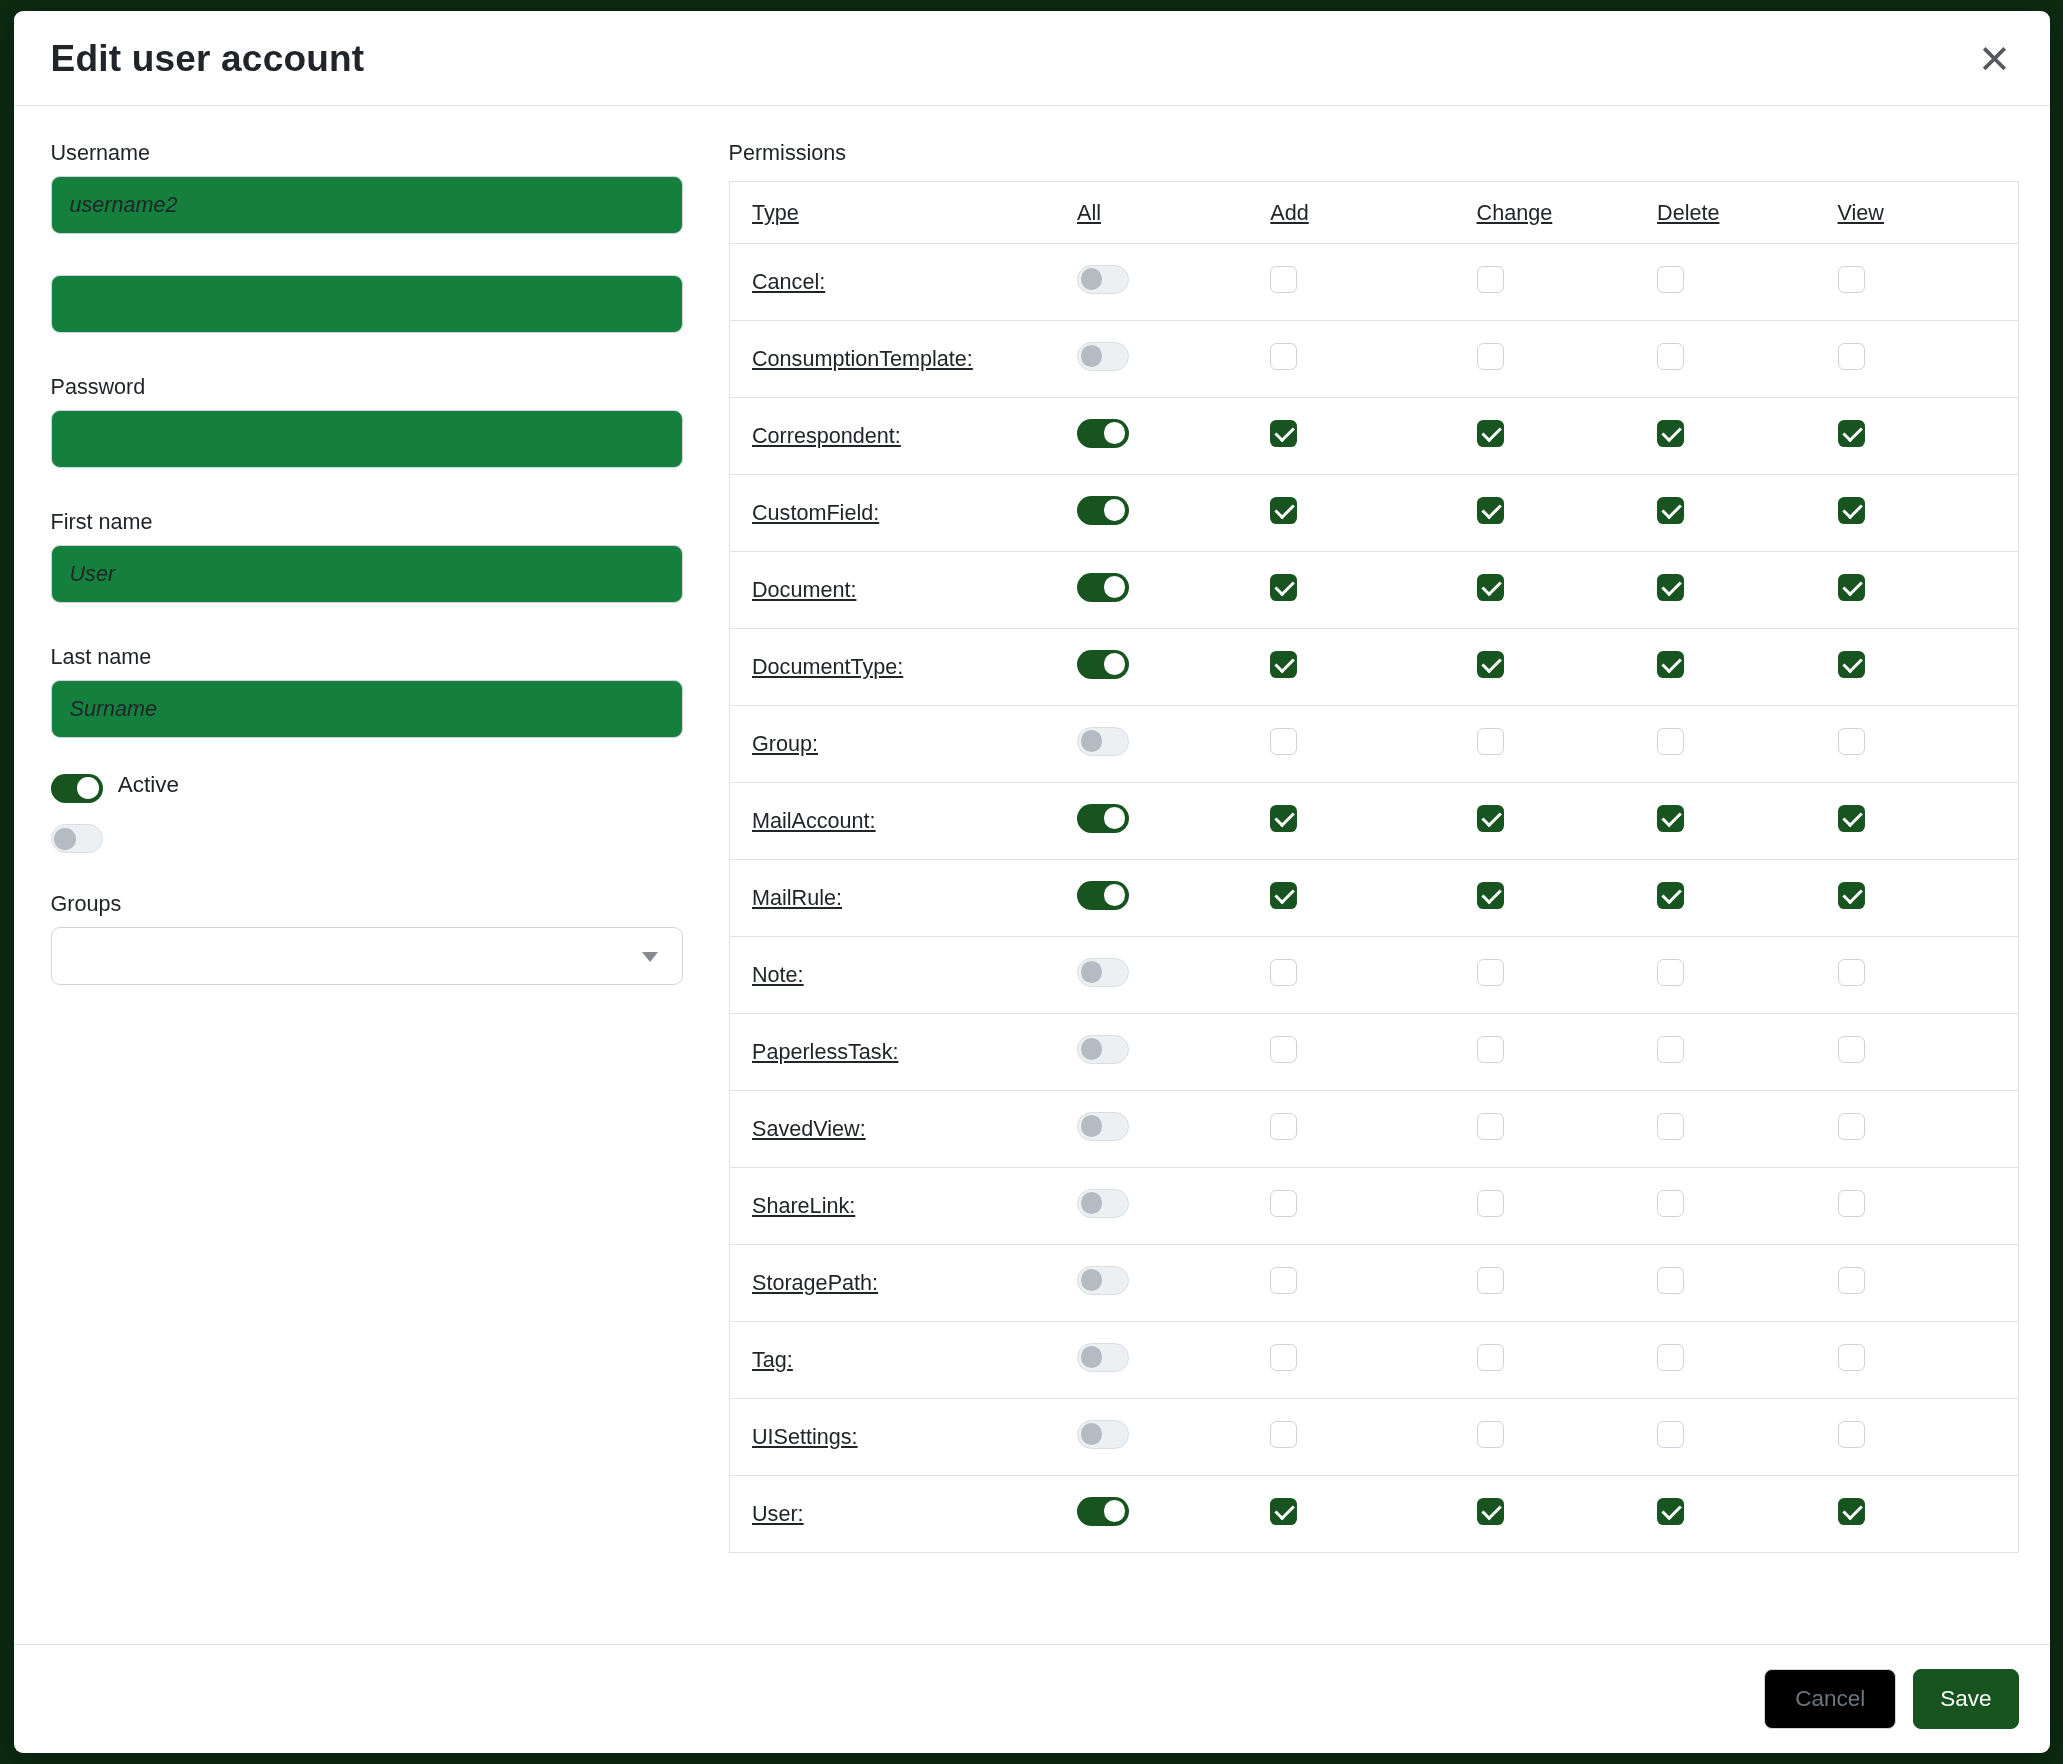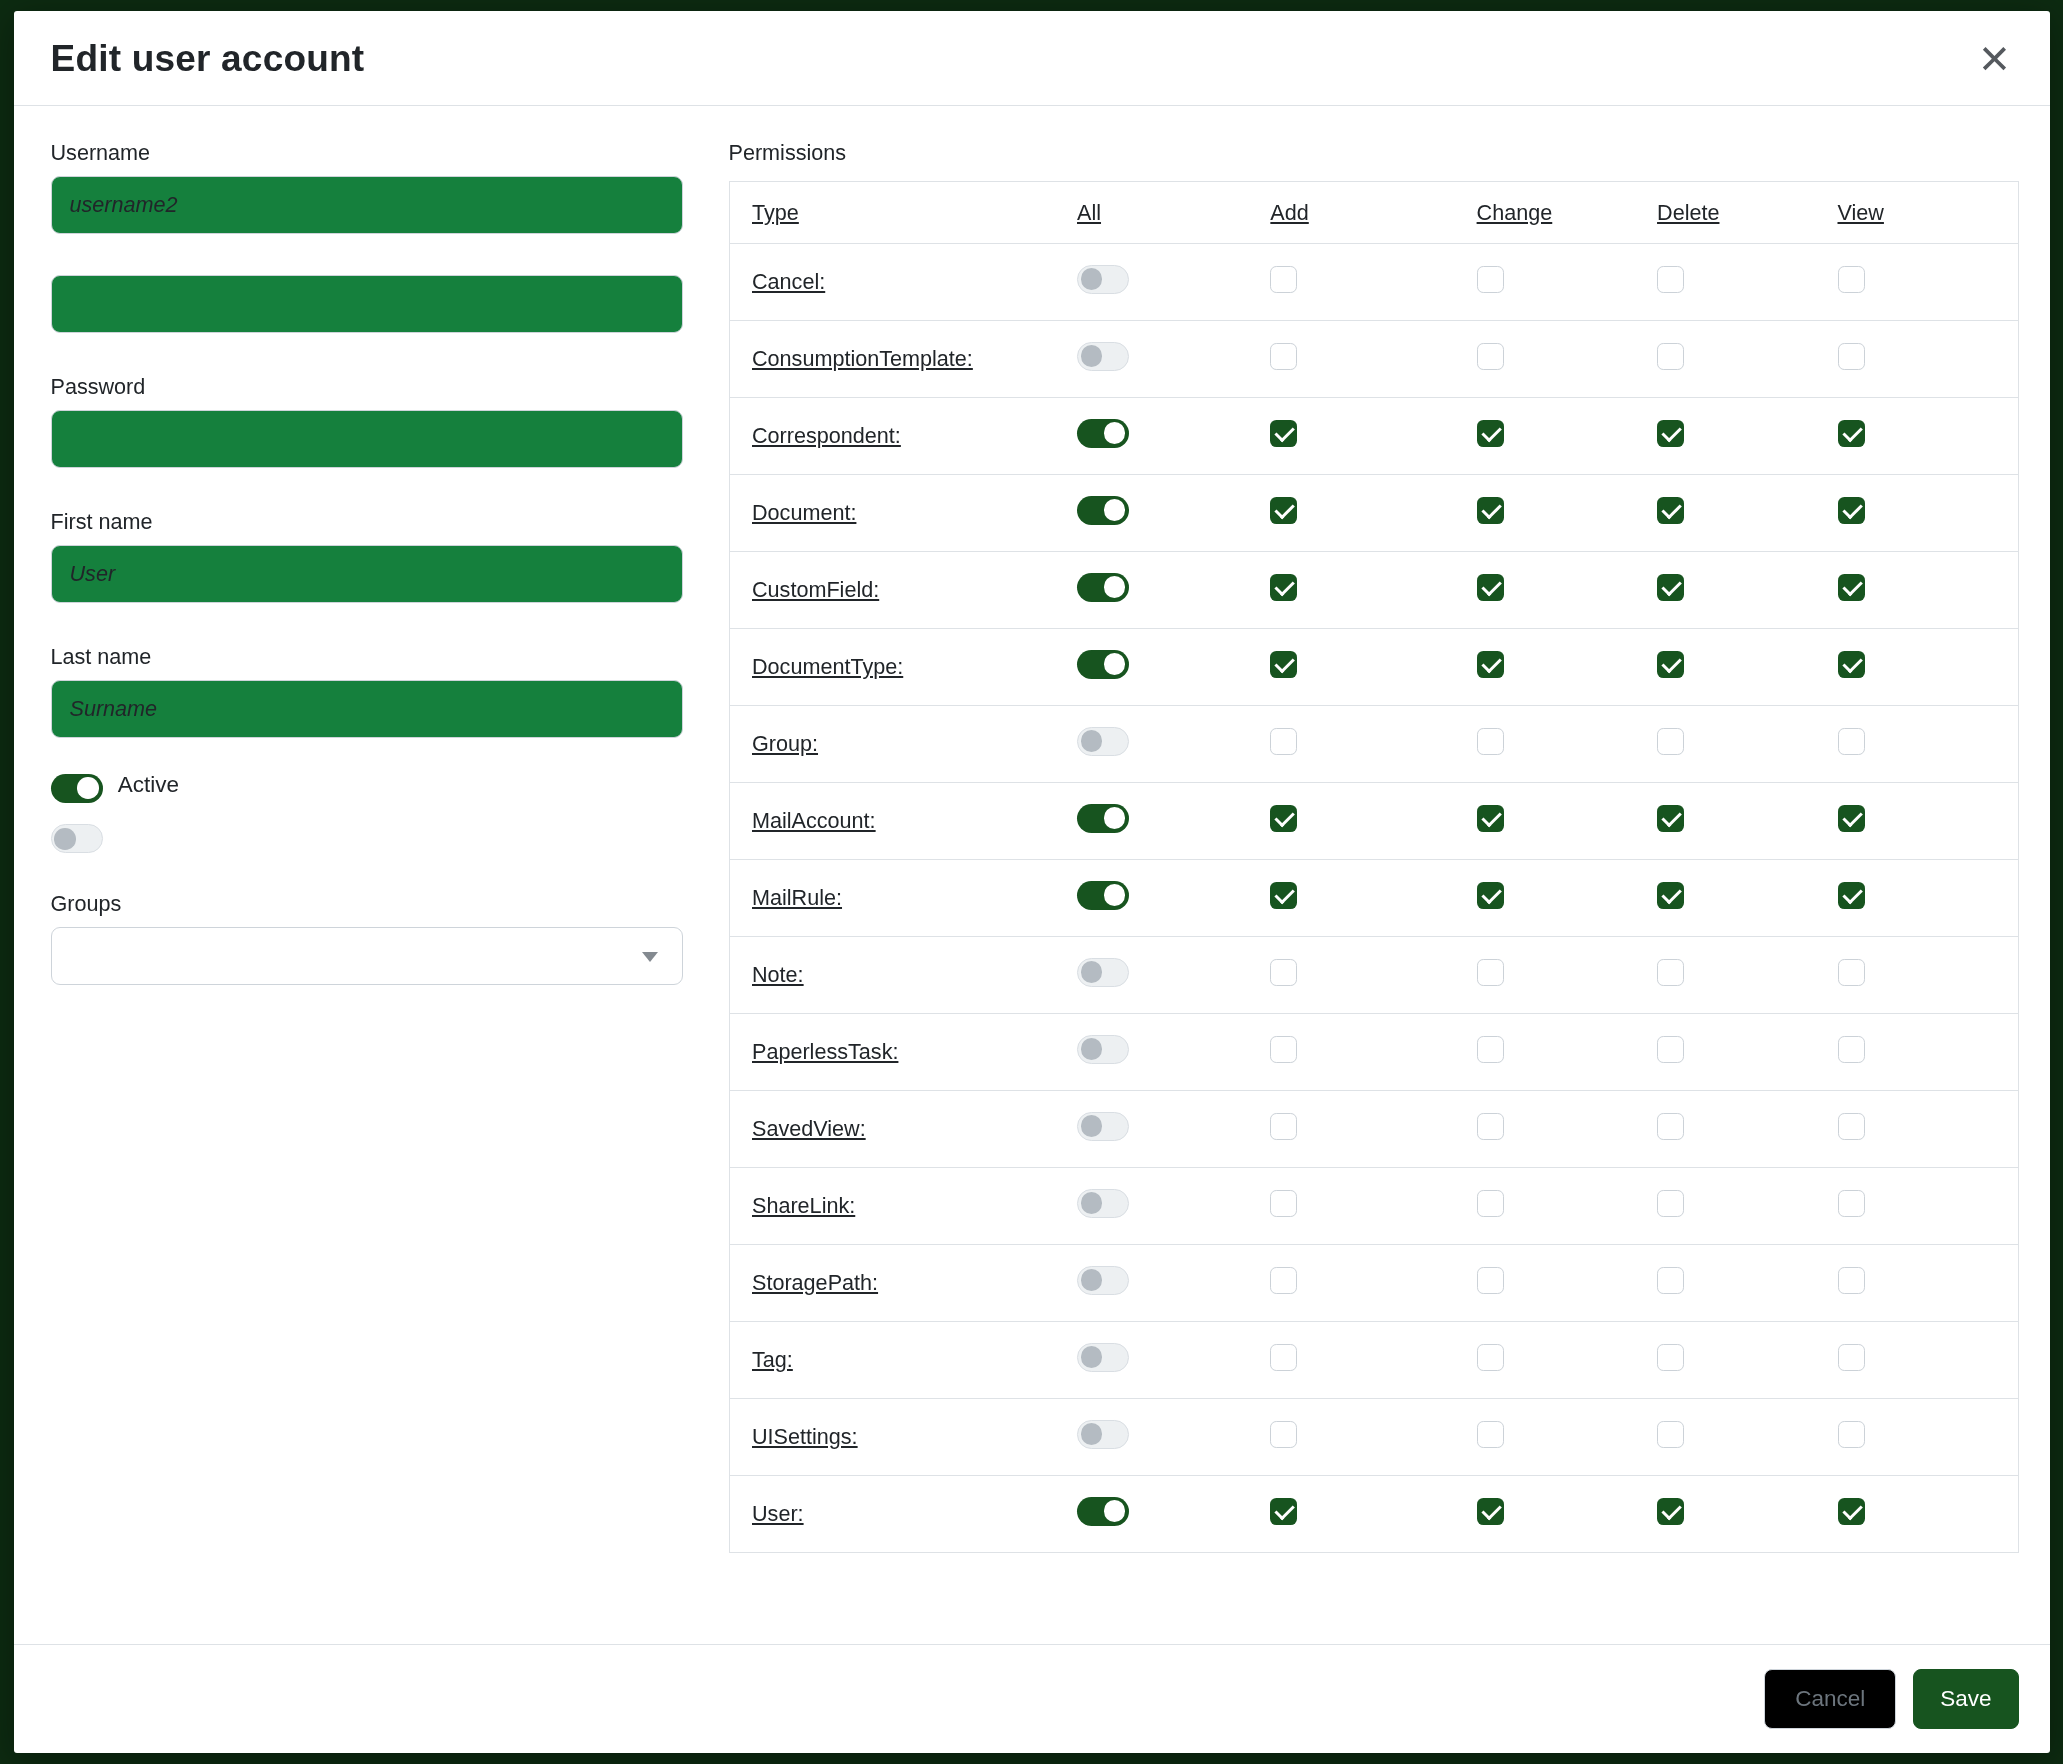--- a/index.html
+++ b/index.html
@@ -12,21 +12,21 @@
   }
   html, body { width: 2063px; height: 1764px; overflow: hidden; }
   body {
     background: var(--backdrop);
     font-family: "Liberation Sans", sans-serif;
     color: var(--text);
     position: relative;
   }
   .modal {
     position: absolute; left: 13.5px; right: 13.5px; top: 10.8px; bottom: 10.8px;
-    background: #fff; border-radius: 3px;
+    background: #fff; border-radius: 9px;
     display: flex; flex-direction: column; overflow: hidden;
     box-shadow: 0 7.2px 36px rgba(0,0,0,.35);
   }
   .modal-header {
     display: flex; align-items: center; justify-content: space-between;
     padding: 27px 40px 25px 37px;
     border-bottom: 0.9px solid var(--border);
     flex-shrink: 0;
   }
   .modal-title { font-size: 37px; font-weight: 700; letter-spacing: 0.2px; }
@@ -212,29 +212,29 @@
             </tr>
             <tr>
               <td><span>Correspondent:</span></td>
               <td><span class="toggle on"></span></td>
               <td><span class="cb checked"></span></td>
               <td><span class="cb checked"></span></td>
               <td><span class="cb checked"></span></td>
               <td><span class="cb checked"></span></td>
             </tr>
             <tr>
+              <td><span>CustomField:</span></td>
+              <td><span class="toggle on"></span></td>
+              <td><span class="cb checked"></span></td>
+              <td><span class="cb checked"></span></td>
+              <td><span class="cb checked"></span></td>
+              <td><span class="cb checked"></span></td>
+            </tr>
+            <tr>
               <td><span>Document:</span></td>
-              <td><span class="toggle on"></span></td>
-              <td><span class="cb checked"></span></td>
-              <td><span class="cb checked"></span></td>
-              <td><span class="cb checked"></span></td>
-              <td><span class="cb checked"></span></td>
-            </tr>
-            <tr>
-              <td><span>CustomField:</span></td>
               <td><span class="toggle on"></span></td>
               <td><span class="cb checked"></span></td>
               <td><span class="cb checked"></span></td>
               <td><span class="cb checked"></span></td>
               <td><span class="cb checked"></span></td>
             </tr>
             <tr>
               <td><span>DocumentType:</span></td>
               <td><span class="toggle on"></span></td>
               <td><span class="cb checked"></span></td>

